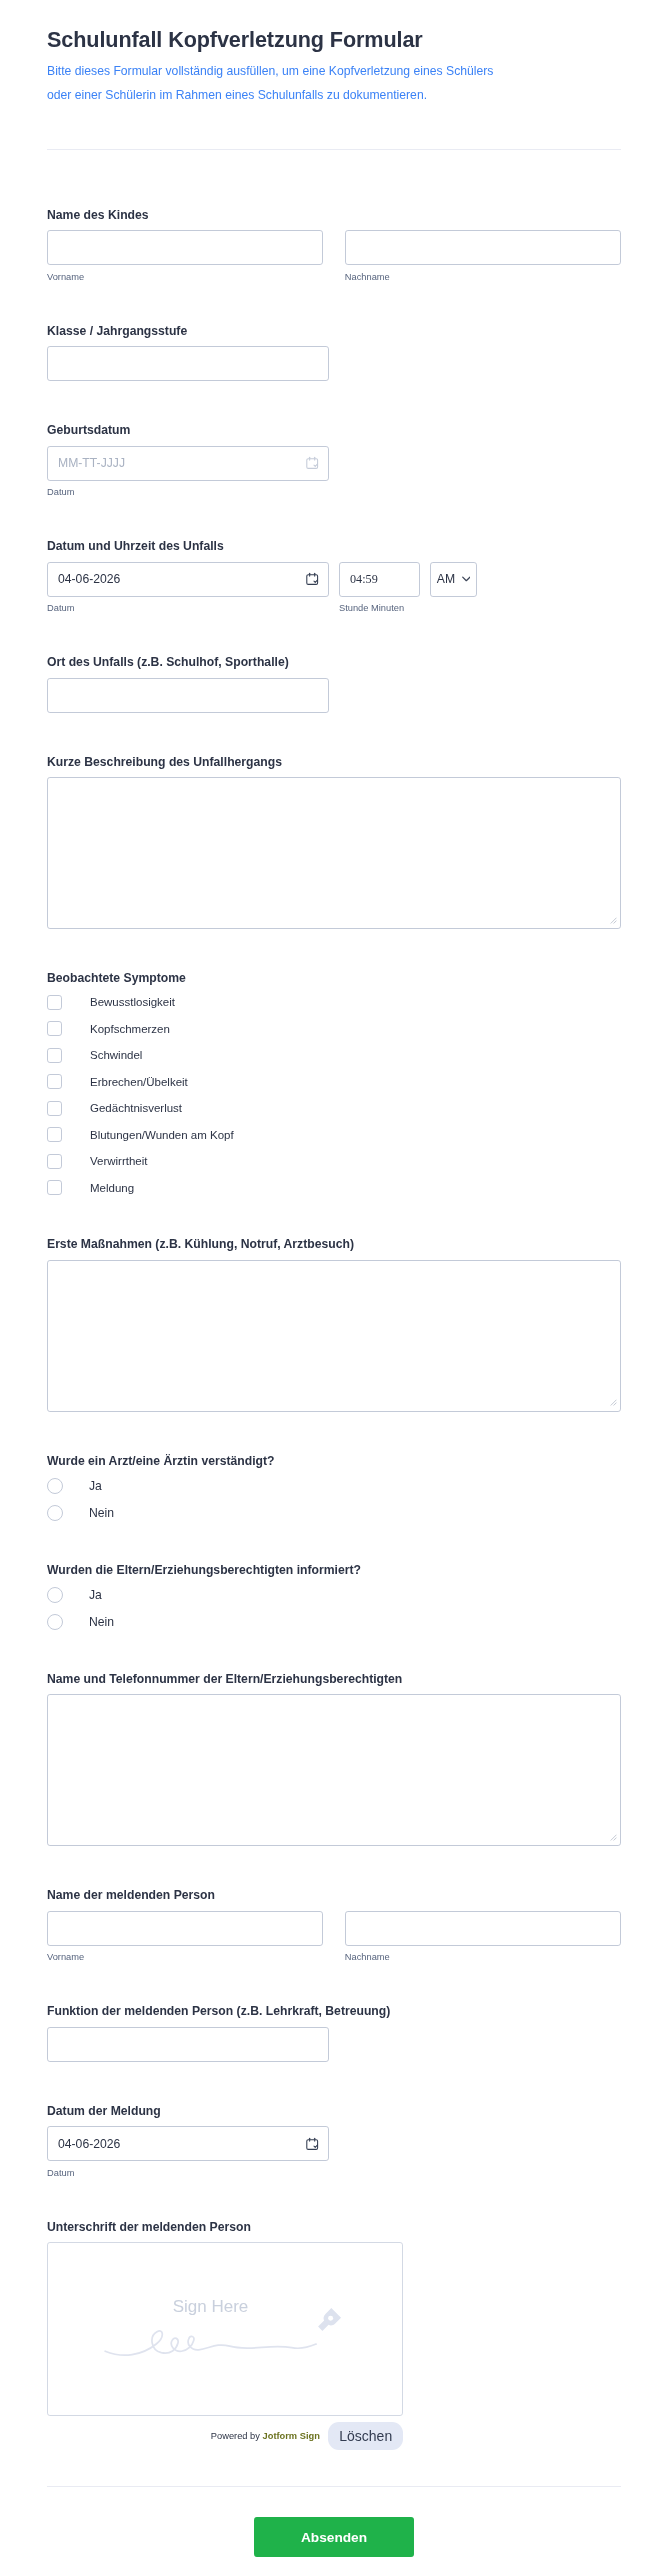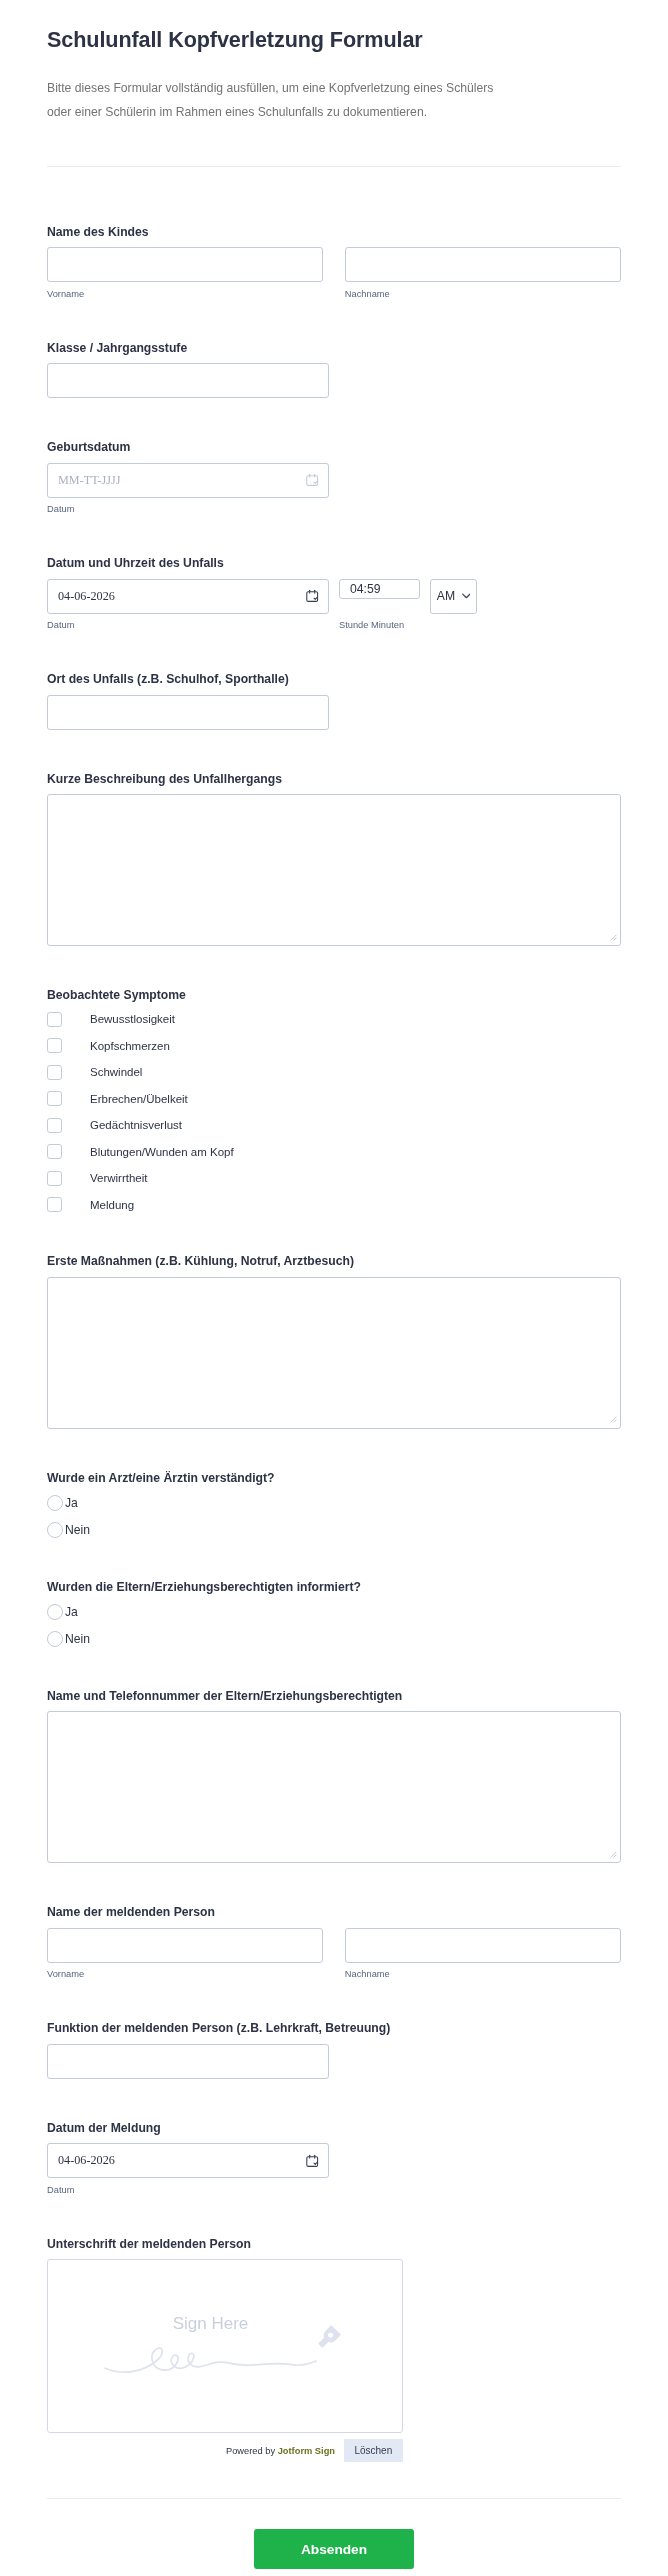--- a/index.html
+++ b/index.html
@@ -3,75 +3,75 @@
 <meta charset="utf-8">
 <style>
   * { box-sizing: border-box; }
   html,body { margin:0; padding:0; background:#fff; }
   body { font-family:"Liberation Sans", sans-serif; color:#2c3345; }
   .page { width:668px; height:2576px; overflow:hidden; background:#fff; margin:0 auto; position:relative; }
 
   
   .header { padding:27px 47px 12px 47px; }
   .title { font-size:21.6px; font-weight:700; color:#2c3345; letter-spacing:-0.1px; }
-  .subtitle { margin-top:23px; font-size:12.2px; line-height:24px; color:#737373; max-width:453px; }
+  .subtitle { margin-top:6px; font-size:12.2px; line-height:24px; color:#3b82f6; max-width:453px; }
   .header-rule { border-bottom:0.7px solid #e9ebf3; margin-top:42px; }
 
   
   .form { padding:46px 47px 0 47px; }
   .block { margin-bottom:42px; }
   .label { font-size:12.2px; font-weight:600; color:#2c3345; margin-bottom:8px; line-height:14.4px; }
   .row { display:flex; gap:21.6px; }
   .col { width:282px; }
   .dtrow { display:flex; gap:10px; align-items:flex-start; }
 
   .input {
     height:35px; width:100%; border:0.7px solid #c3cad8; border-radius:2.9px;
-    padding:0 10px; font-family:Liberation Serif, serif; font-size:12.2px; color:#2c3345; background:#fff; outline:none;
+    padding:0 10px; font-family:Liberation Sans, sans-serif; font-size:12.2px; color:#2c3345; background:#fff; outline:none;
   }
   .input::placeholder { color:#a9b2c2; }
   .half { width:282px; }
   .sublabel { margin-top:6.5px; font-size:9.3px; color:#57647e; }
 
   .datewrap { position:relative; width:282px; }
   .datewrap .input { padding-right:32px; }
   .cal { position:absolute; right:9.3px; top:50%; transform:translateY(-50%); display:flex; }
   .cal.light { color:#c5ccd9; }
   .cal.dark  { color:#343e52; }
 
-  .time-input { width:81px; height:20px; border:0.7px solid #c3cad8; border-radius:2.9px; padding:0 10px;
-    font-family:Liberation Sans, sans-serif; font-size:12.2px; color:#2c3345; outline:none; }
+  .time-input { width:81px; height:35px; border:0.7px solid #c3cad8; border-radius:2.9px; padding:0 10px;
+    font-family:Liberation Serif, serif; font-size:12.2px; color:#2c3345; outline:none; }
   .ampm { width:47px; height:35px; border:0.7px solid #c3cad8; border-radius:2.9px; display:flex;
     align-items:center; justify-content:center; gap:6.5px; font-size:12.2px; color:#2c3345; cursor:pointer; background:#fff; }
 
   .ta-wrap { position:relative; width:100%; }
   .ta { width:100%; height:152px; border:0.7px solid #c3cad8; border-radius:2.9px; resize:none;
     font-family:inherit; font-size:12.2px; color:#2c3345; padding:8.6px 10px; outline:none; display:block; }
   .grip { position:absolute; right:3.6px; bottom:5px; pointer-events:none; display:flex; }
 
   .check-item { display:flex; align-items:center; gap:28px; margin-bottom:11.5px; }
   .checkbox { width:15px; height:15px; border:0.7px solid #c3cad8; border-radius:2.9px; background:#fff; flex:0 0 auto; cursor:pointer; }
   .check-text { font-size:11.5px; color:#2c3345; }
 
-  .radio-item { display:flex; align-items:center; gap:2px; margin-bottom:10.8px; }
+  .radio-item { display:flex; align-items:center; gap:26px; margin-bottom:10.8px; }
   .radio { width:16px; height:16px; border:0.7px solid #c3cad8; border-radius:50%; background:#fff; flex:0 0 auto; cursor:pointer; }
   .radio-text { font-size:12.2px; color:#2c3345; }
 
   
   .sig-box { width:356px; height:174px; border:0.7px solid #d3d9e4; border-radius:2.9px; position:relative; background:#fff; cursor:pointer; }
   .sig-center { position:absolute; inset:0; display:flex; align-items:center; justify-content:center; }
   .sig-art { position:relative; width:244px; height:66px; }
   .sign-here { position:absolute; top:1.4px; left:0; right:29px; text-align:center; font-size:17px; color:#c9d0dd; }
   .squiggle { position:absolute; left:0; bottom:0; }
   .pen { position:absolute; right:4.3px; top:10px; }
   .sig-footer { width:356px; display:flex; justify-content:flex-end; align-items:center; gap:8.6px; margin-top:6.5px; }
   .powered { font-size:9.3px; color:#2c3345; }
   .powered b { color:#6c7320; }
-  .clear-btn { background:#e3e8f5; color:#333c51; font-family:inherit; font-size:10px; border:none;
-    border-radius:1px; padding:5.8px 10.8px; cursor:pointer; }
+  .clear-btn { background:#e3e8f5; color:#333c51; font-family:inherit; font-size:14px; border:none;
+    border-radius:11px; padding:5.8px 10.8px; cursor:pointer; }
 
   
   .footer { border-top:0.7px solid #e9ebf3; margin-top:36px; padding-top:30px; display:flex; justify-content:center; }
   .submit-btn { width:160px; height:40px; background:#1fb24a; color:#fff; font-family:inherit;
     font-size:13.7px; font-weight:700; border:none; border-radius:2.9px; cursor:pointer; }
 </style>
 </head>
 <body>
 
 <div class="page">

